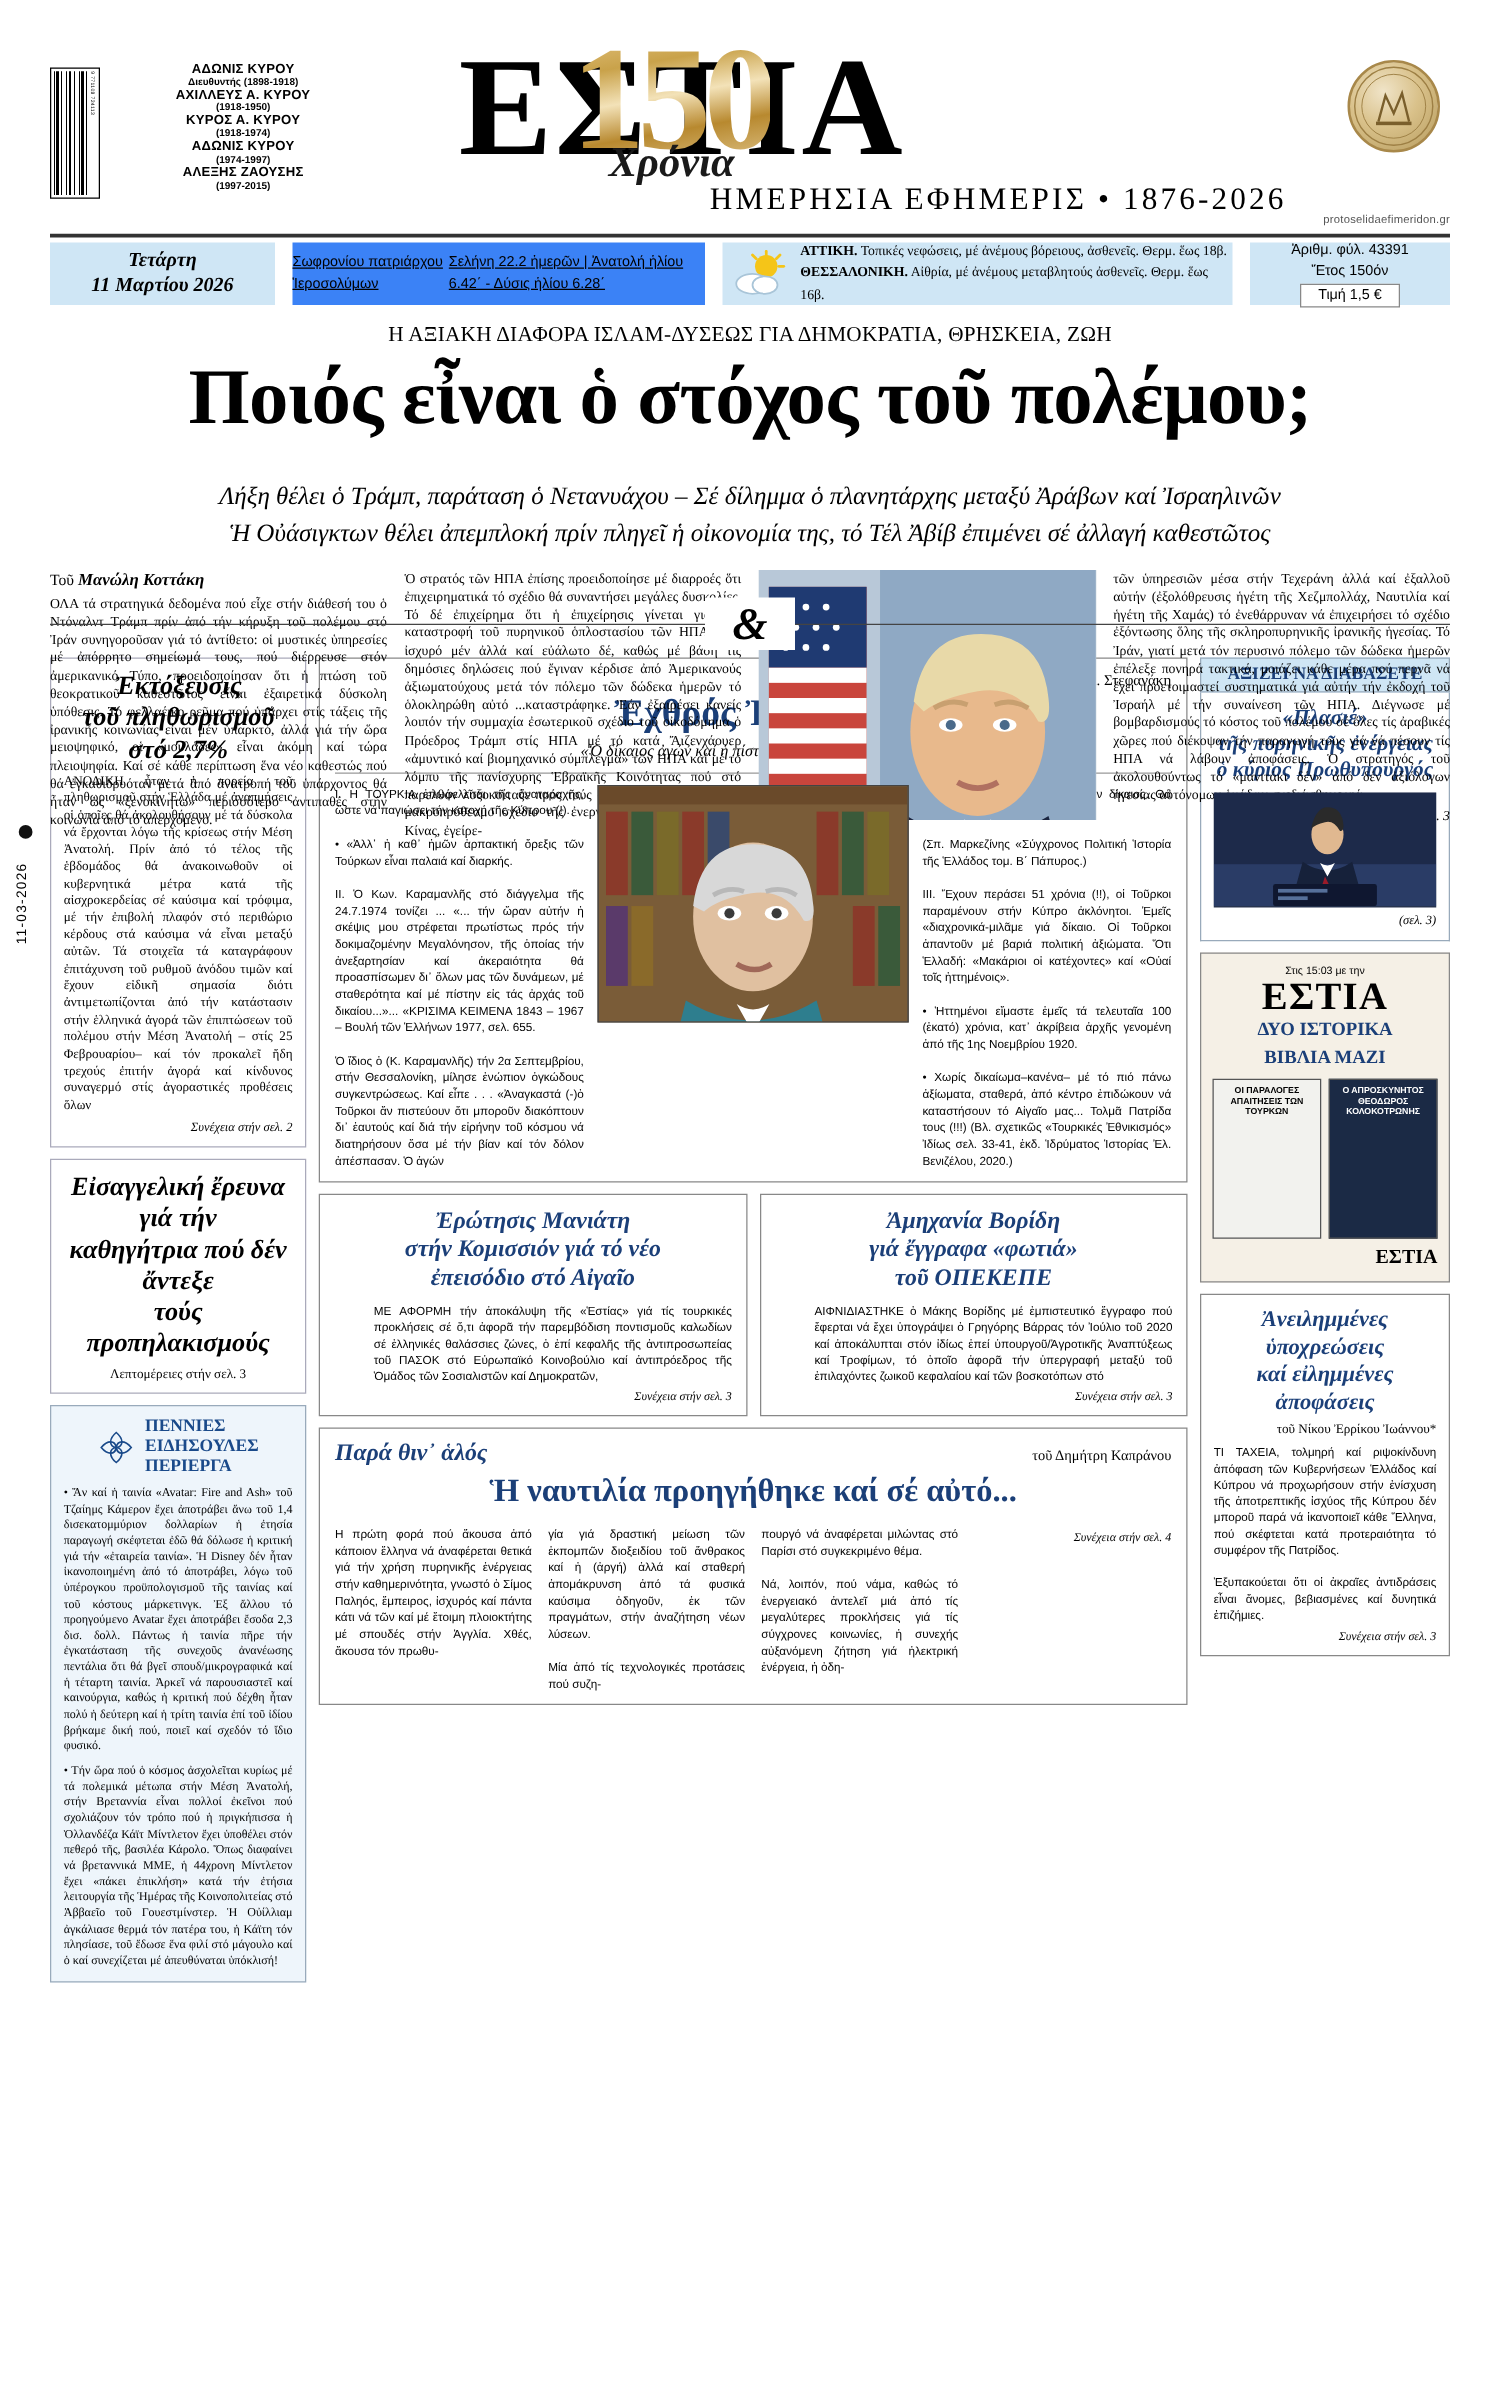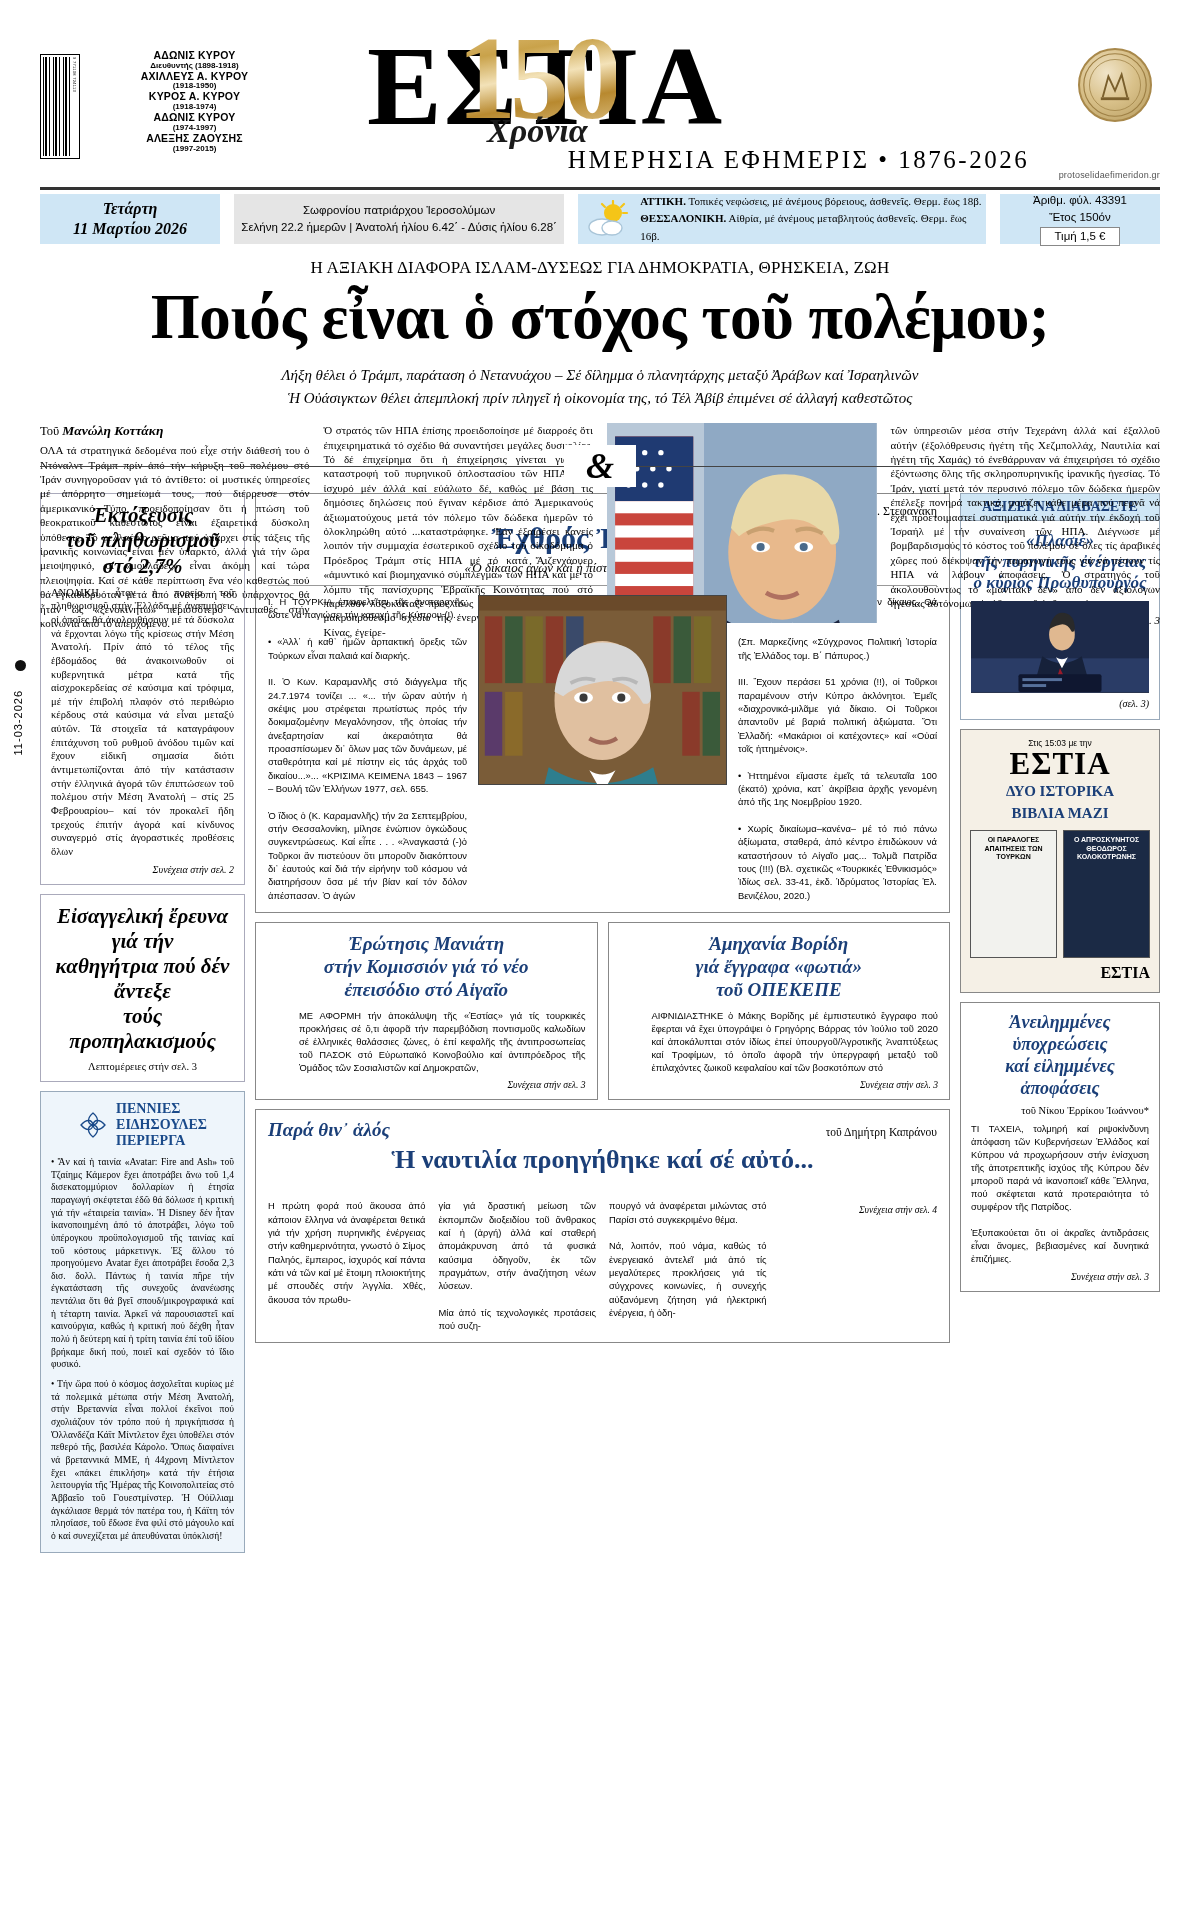--- a/index.html
+++ b/index.html
@@ -44,34 +44,34 @@
   .seal svg { width:100%; height:100%; }
 
   .site-url { position:absolute; right:0; top:170px; font-family:"Liberation Sans",sans-serif; font-size:9px; color:#555; letter-spacing:.2px;}
 
   .rule-thick { border-top:3px solid #333; margin-top:2px; }
 
   
   .infobar { display:flex; height:50px; margin-top:4px; gap:14px; }
   .ib-date { width:180px; background:#cfe6f5; display:flex; flex-direction:column; justify-content:center; align-items:center;
              font-family:"Liberation Serif",serif; font-style:italic; font-weight:700; font-size:16px; line-height:1.25; }
-  .ib-saint { flex:1.9; background:#e5e5e5; display:flex; flex-direction:column; justify-content:center; align-items:center;
-              font-family:"Liberation Sans",sans-serif; font-size:11.5px; line-height:1.5; }
+  .ib-saint { flex:1.9; background:#3b82f6; display:flex; flex-direction:row; justify-content:center; align-items:center;
+              font-family:"Liberation Sans",sans-serif; font-size:11.5px; line-height:1.5;text-decoration:underline; }
   .ib-weather { flex:2.3; background:#cfe6f5; display:flex; align-items:center; padding-left:8px; gap:8px; }
   .wicon { width:46px; height:38px; flex-shrink:0; }
   .wtext { font-family:"Liberation Serif",serif; font-size:11px; line-height:1.55; }
   .wtext b { font-weight:700; }
   .ib-issue { width:160px; background:#cfe6f5; display:flex; flex-direction:column; justify-content:center; align-items:center;
               font-family:"Liberation Sans",sans-serif; font-size:11.5px; line-height:1.45; }
   .price-box { border:1px solid #888; background:#fff; padding:0 14px; margin-top:2px; font-size:11.5px; }
 
   
   .kicker { text-align:center; font-family:"Liberation Serif",serif; font-size:17px; letter-spacing:.2px; margin-top:14px; }
   .headline { text-align:center; font-family:"Liberation Serif",serif; font-weight:700; font-size:63px; letter-spacing:-.5px; margin-top:6px; line-height:1.05; }
-  .deck { text-align:center; font-family:"Liberation Serif",serif; font-style:italic; font-size:15px; line-height:1.5; margin-top:14px; }
+  .deck { text-align:center; font-family:"Liberation Serif",serif; font-style:italic; font-size:20px; line-height:1.5; margin-top:32px; }
 
   
   .lead { display:grid; grid-template-columns:1fr 1fr 1fr 1fr; gap:14px; margin-top:14px; height:238px; position:relative; }
   .lead .byline { font-family:"Liberation Serif",serif; font-size:12.5px; margin-bottom:4px; }
   .lead .byline b { font-style:italic; font-weight:700; font-size:13.5px; }
   .body-txt { font-family:"Liberation Serif",serif; font-size:11px; line-height:1.31; text-align:justify; hyphens:auto; }
   .photo-frame { width:100%; height:200px; background:#b9c7d4; position:relative; overflow:hidden; border:0; }
   .cont-note { font-family:"Liberation Serif",serif; font-style:italic; font-size:11px; text-align:right; margin-top:4px; }
 
   
@@ -110,21 +110,21 @@
   .trio-box { border:1px solid #888; padding:9px 11px; }
   .trio-h { font-family:"Liberation Serif",serif; font-weight:700; font-style:italic; font-size:19px; text-align:center; color:#1b3f78; line-height:1.22; }
   .trio-p { font-family:"Liberation Sans",sans-serif; font-size:9.4px; line-height:1.4; text-align:justify; margin-top:7px;margin-left:32px; }
   .trio-cont { font-family:"Liberation Serif",serif; font-style:italic; font-size:9.6px; text-align:right; margin-top:5px; }
 
   .naftilia { border:1px solid #888; margin-top:9px; padding:9px 12px; }
   .naf-top { display:flex; justify-content:space-between; align-items:baseline; }
   .naf-kicker { font-family:"Liberation Serif",serif; font-weight:700; font-style:italic; font-size:19px; color:#1b3f78; }
   .naf-by { font-family:"Liberation Serif",serif; font-size:11.5px; }
   .naf-h { font-family:"Liberation Serif",serif; font-weight:700; font-size:26px; text-align:center; color:#1b3f78; margin-top:4px; }
-  .naf-grid { display:grid; grid-template-columns:1fr 1fr 1fr 1fr; gap:13px; margin-top:24px; }
+  .naf-grid { display:grid; grid-template-columns:1fr 1fr 1fr 1fr; gap:13px; margin-top:12px; }
 
   
   .axizei-hdr { background:#cfe6f5; border:1px solid #9ab; text-align:center; font-family:"Liberation Serif",serif;
                 font-weight:700; font-size:14px; color:#1b3f78; padding:5px 0; }
   .axizei-box { border:1px solid #9ab; border-top:0; padding:9px 10px 10px; }
   .axizei-h { font-family:"Liberation Serif",serif; font-weight:700; font-style:italic; font-size:17px; text-align:center; color:#1b3f78; line-height:1.24; }
   .axizei-img { width:100%; height:92px; background:#2a3550; margin-top:8px; overflow:hidden; position:relative; }
   .axizei-cont { font-family:"Liberation Serif",serif; font-style:italic; font-size:10px; text-align:right; margin-top:5px; }
 
   .adbox { border:1px solid #888; margin-top:9px; padding:8px 9px 10px; background:#f5f0e6; }

